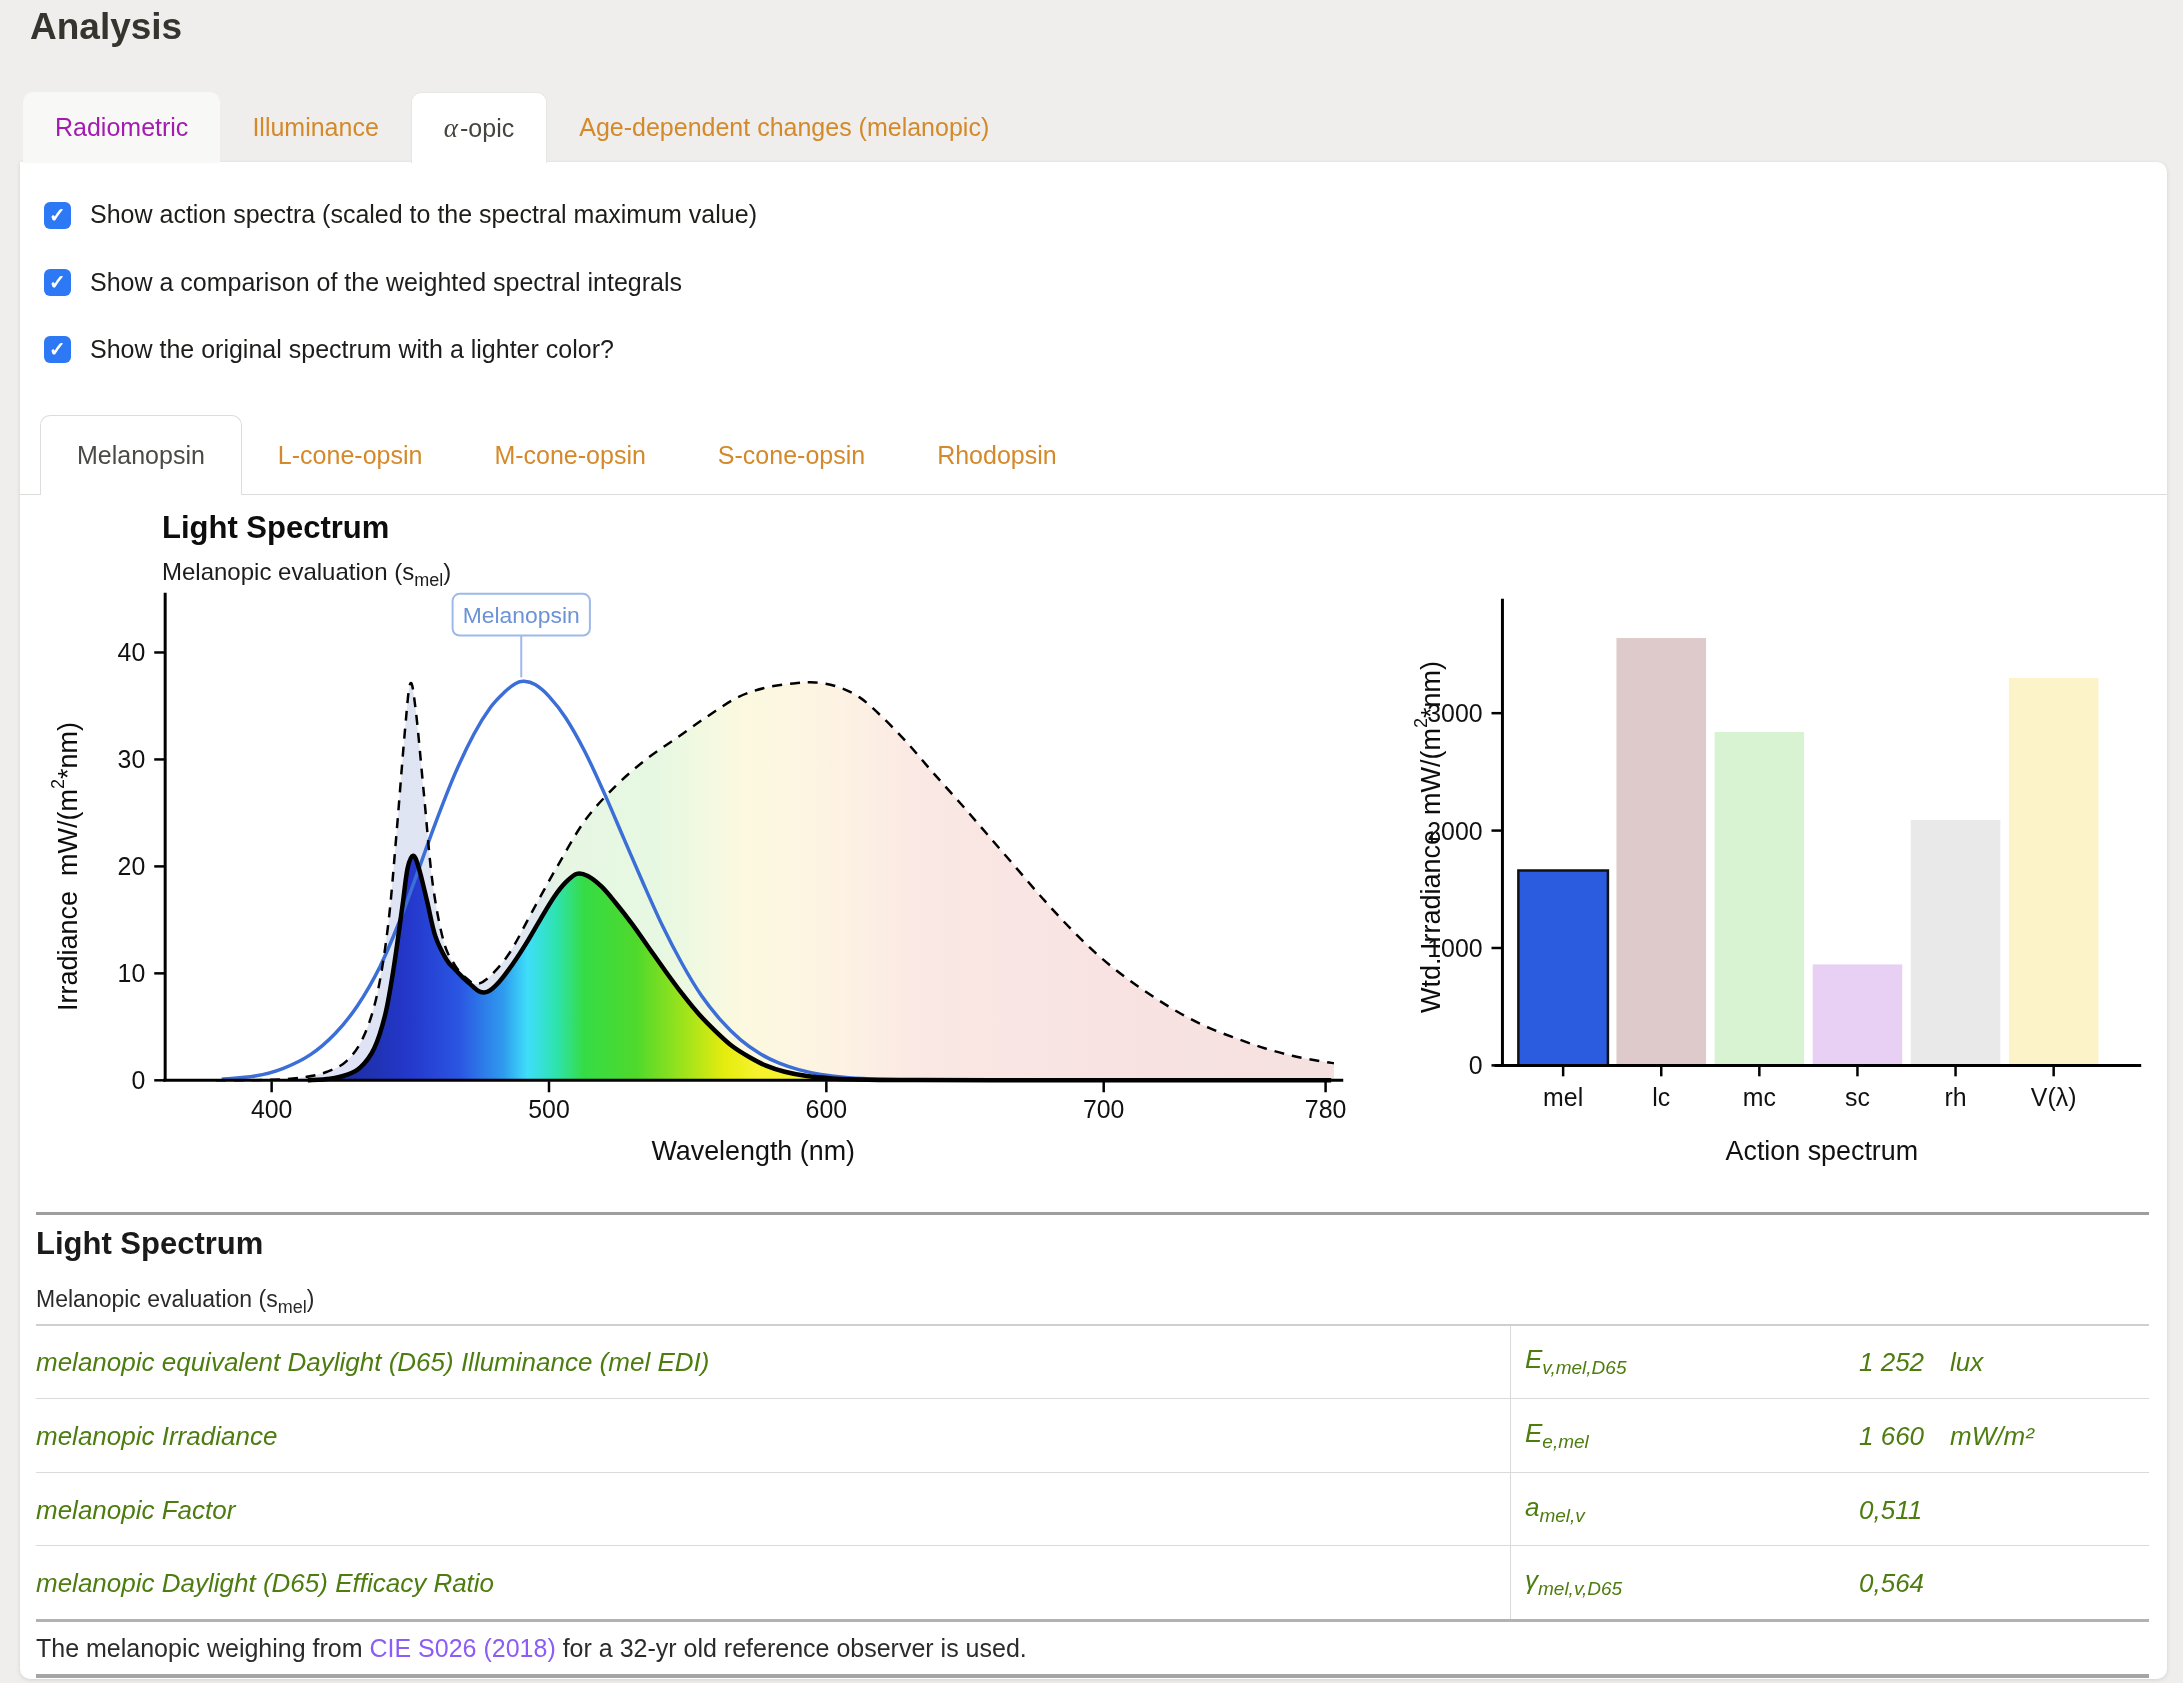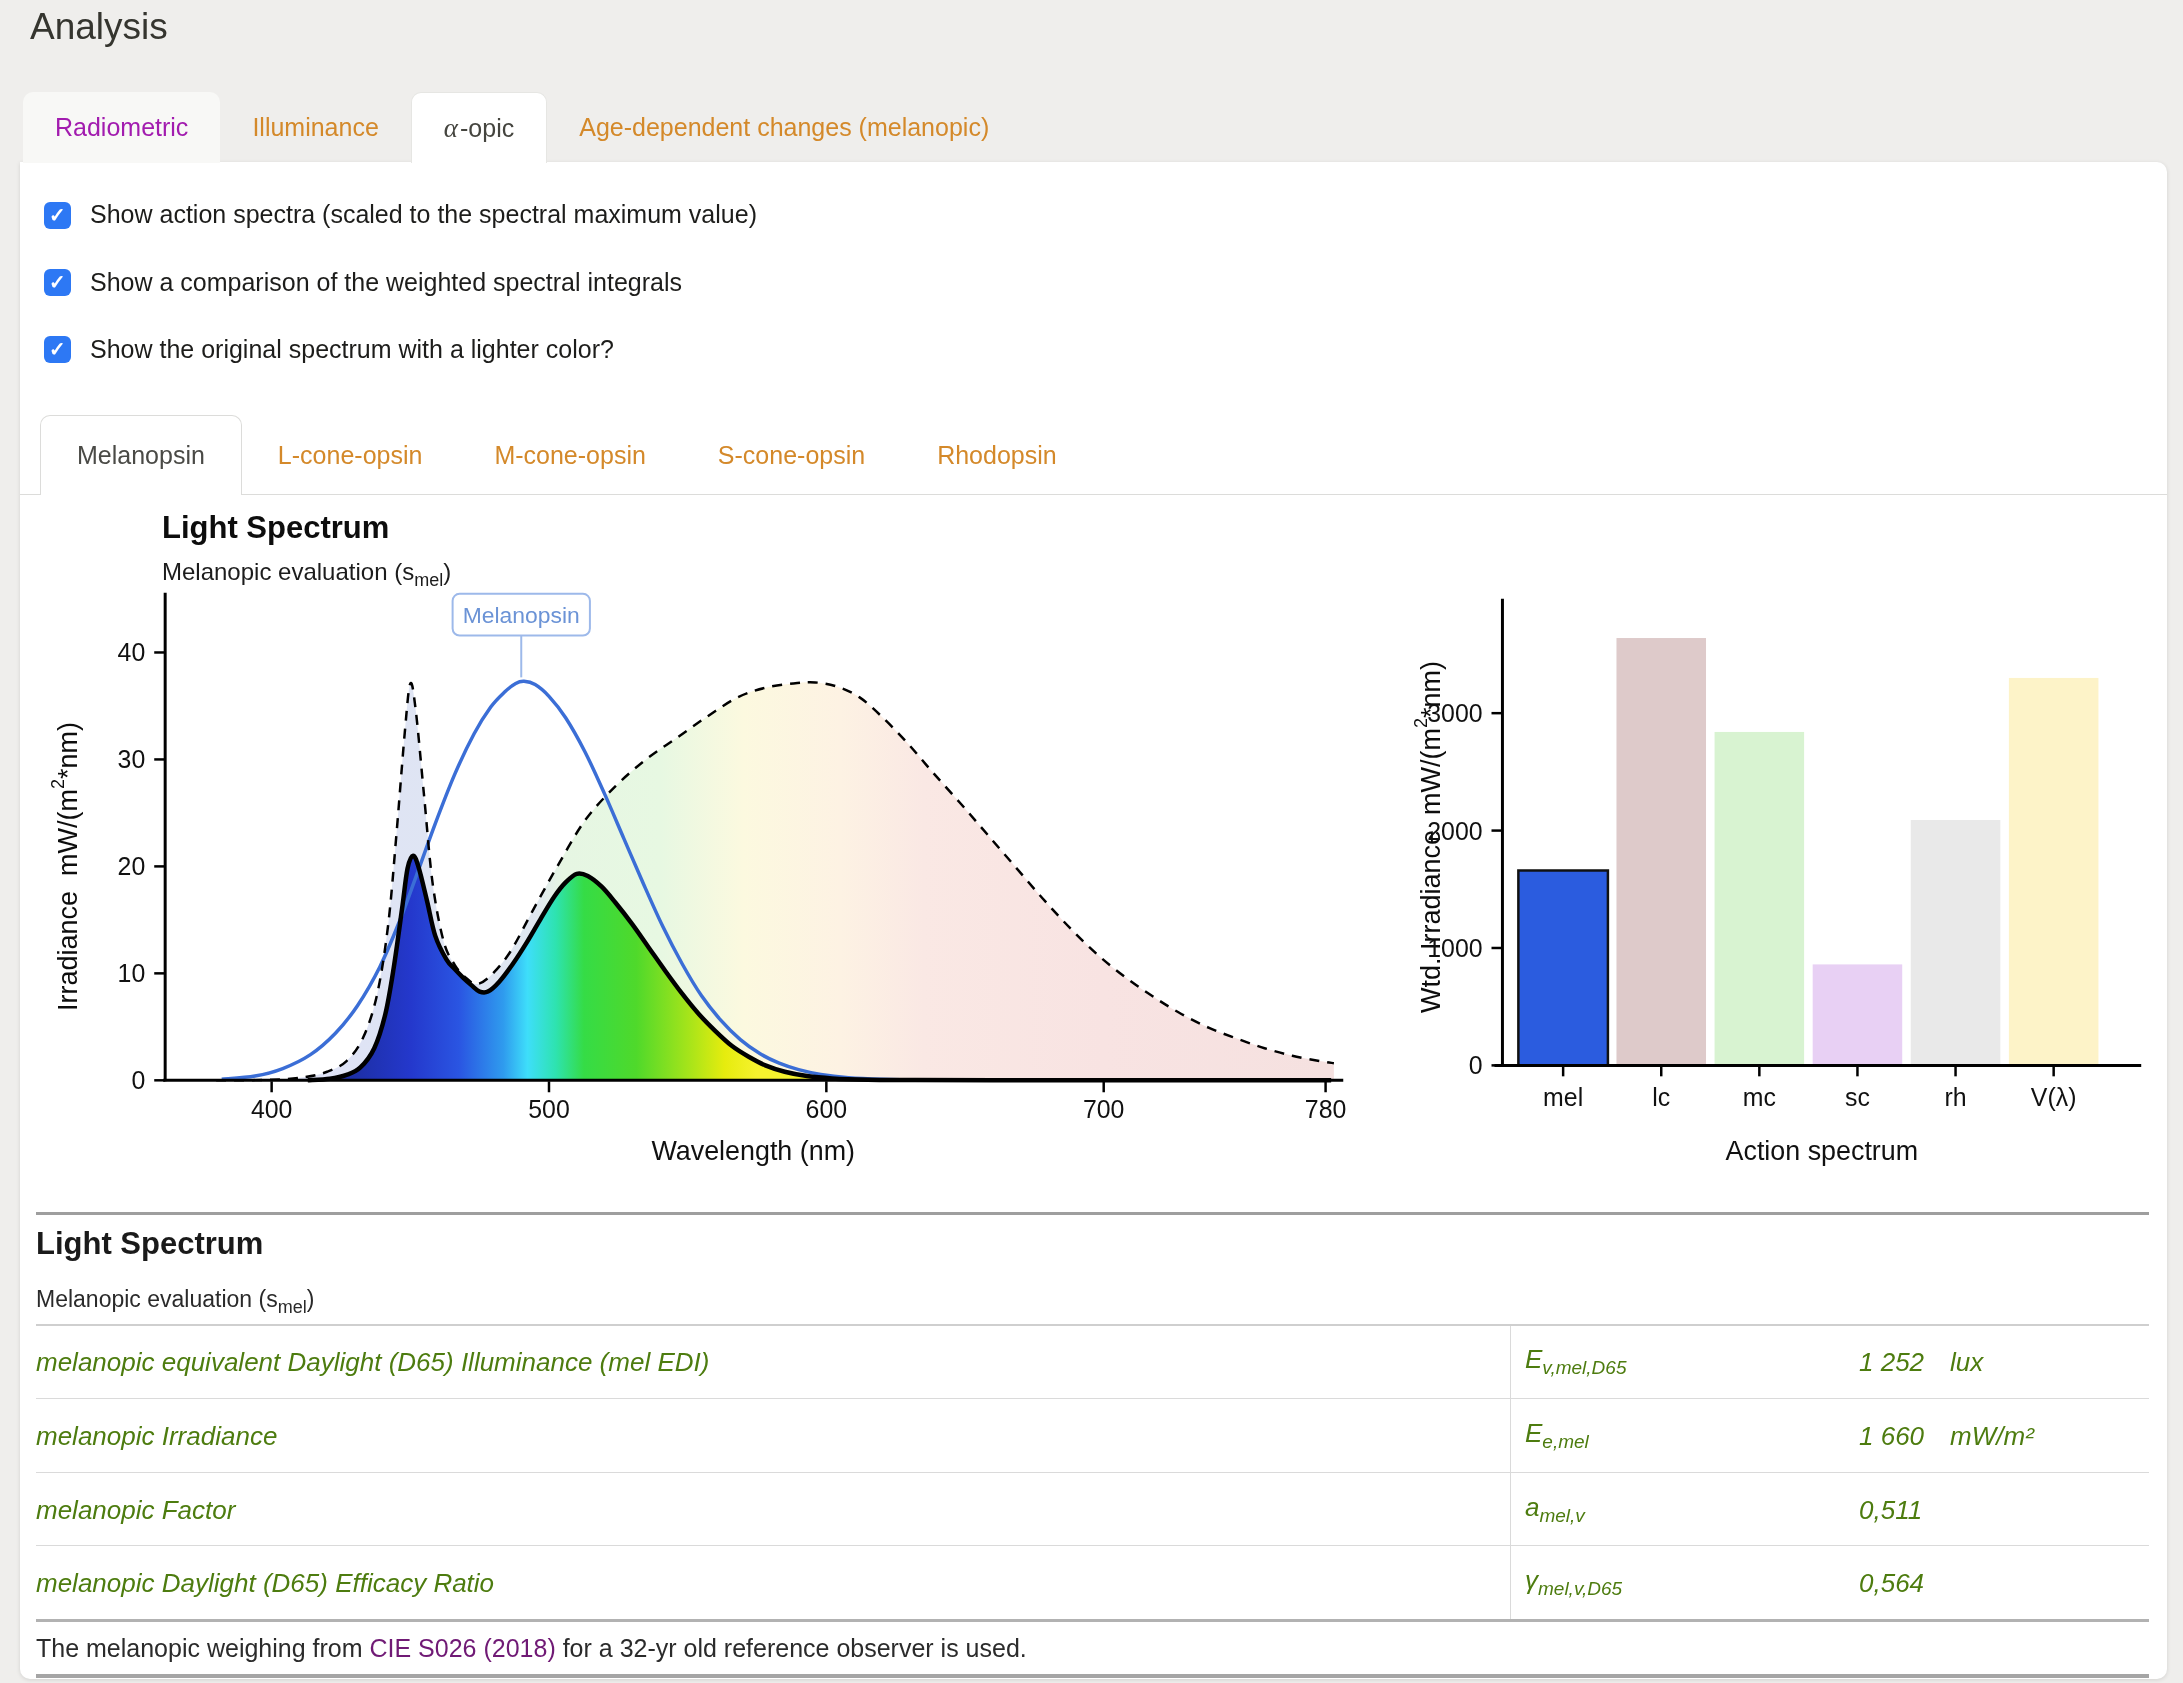--- a/index.html
+++ b/index.html
@@ -1,17 +1,17 @@
 <!DOCTYPE html>
 <html><head>
 <meta charset="utf-8">
 <style>
   html,body{margin:0;padding:0;background:#efeeec;font-family:"Liberation Sans",sans-serif;}
   .page{position:relative;width:2183px;height:1684px;background:#efeeec;overflow:hidden;}
-  .app-title{position:absolute;left:30px;top:6px;font-size:37px;font-weight:400;color:#35352f;}
+  .app-title{position:absolute;left:30px;top:6px;font-size:37px;font-weight:700;color:#35352f;}
   
   .tabbar{position:absolute;left:23px;top:92px;height:71px;display:flex;z-index:3;}
   .tab{display:flex;align-items:center;padding:0 32px;font-size:25px;border-radius:10px 10px 0 0;cursor:pointer;white-space:nowrap;}
   .tab.light{background:#f8f8f6;color:#a21caf;}
   .tab.link{color:#d4892a;}
   .tab.active{background:#ffffff;color:#45453f;border:1px solid #e6e6e3;border-bottom:none;}
   .tab .alpha{font-style:italic;font-family:"Liberation Serif",serif;font-size:27px;margin-right:2px;}
   
   .panel{position:absolute;left:20px;top:162px;width:2147px;height:1517px;background:#ffffff;border-radius:0 10px 10px 10px;box-shadow:0 1px 4px rgba(0,0,0,.12);}
   
@@ -38,21 +38,21 @@
   .hline{position:absolute;left:36px;width:2113px;}
   .tbl-heading{position:absolute;left:36px;top:1226px;font-size:31px;font-weight:700;color:#1a1a1a;}
   .tbl-subtitle{position:absolute;left:36px;top:1286px;font-size:23px;color:#2a2a2a;}
   .trow{position:absolute;left:36px;width:2113px;height:72px;display:flex;align-items:center;font-size:26px;color:#4d7c0f;font-style:italic;}
   .tsym{position:absolute;left:1489px;text-align:center;}
   .tsym sub{font-size:19px;}
   .tval{position:absolute;left:1823px;}
   .tval .unit{margin-left:26px;}
   .vdivider{position:absolute;left:1510px;top:1326px;width:1px;height:293px;background:#dadada;}
   .tfooter{position:absolute;left:36px;top:1622px;height:52px;line-height:52px;font-size:25px;color:#2b2b2b;}
-  .tfooter .cite{color:#701a75;cursor:pointer;}
+  .tfooter .cite{color:#8b5cf6;cursor:pointer;}
 </style>
 </head>
 <body>
 
 <div class="page">
 
   <div class="app-title">Analysis</div>
 
   <div class="tabbar">
     <div class="tab light">

